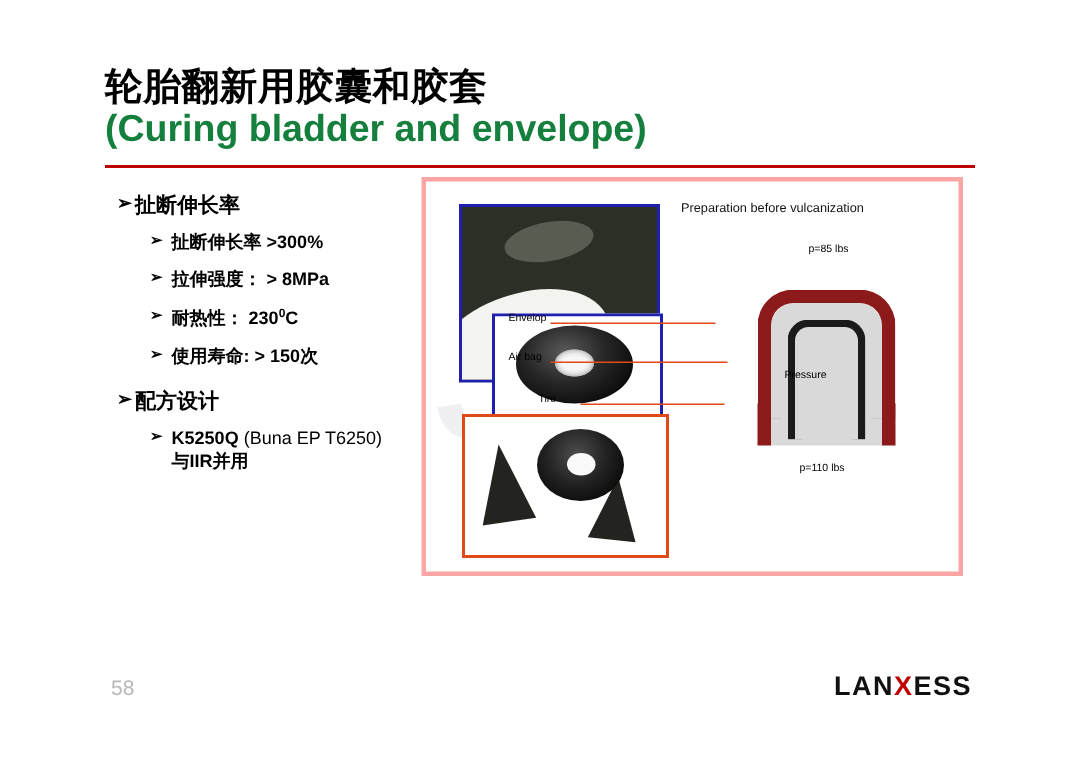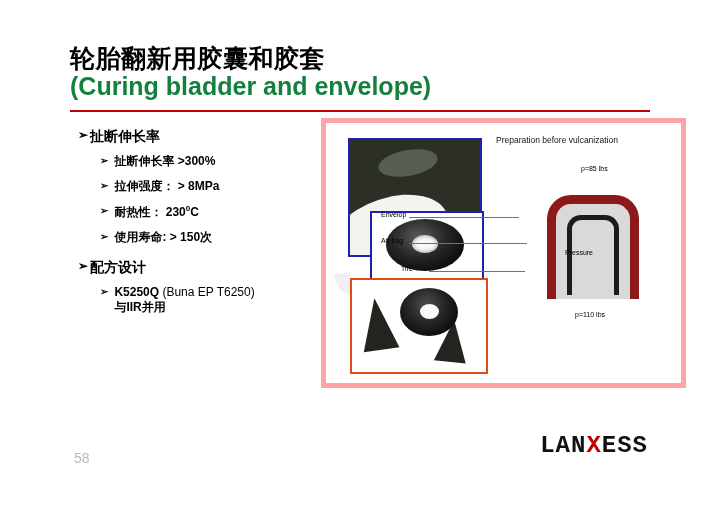--- a/index.html
+++ b/index.html
@@ -89,24 +89,23 @@
   .b2 .normal { font-weight: normal; }
   .sup { font-size: 8px; vertical-align: super; }
   .grp2 { margin-top: 14px; }
   
   .figure {
     position: absolute;
     left: 281px;
     top: 118px;
     width: 355px;
     height: 260px;
-    border: 5px solid #fca5a5;
+    border: 3px solid #fca5a5;
     background: #ffffff;
     overflow: hidden;
-    margin-left: 40px;
   }
   .fig-title {
     position: absolute;
     left: 170px;
     top: 12px;
     font-size: 8.5px;
     color: #111111;
   }
   .watermark {
     position: absolute;
@@ -296,26 +295,26 @@
   .page-num {
     position: absolute;
     left: 74px;
     top: 450px;
     font-size: 14px;
     color: #b8b8b8;
   }
   .logo {
     position: absolute;
     right: 72px;
-    top: 432px;
-    font-size: 24px;
+    top: 447px;
+    font-size: 18px;
     font-weight: bold;
     letter-spacing: 1px;
     color: #111111;
-    font-family: Liberation Mono, monospace;
+    font-family: Liberation Sans, sans-serif;
   }
   .logo .x { color: #c00000; }
 </style>
 </head>
 <body>
 
 <div class="slide">
 
   <div class="title-block">
     <div class="title-cn">轮胎翻新用胶囊和胶套</div>

